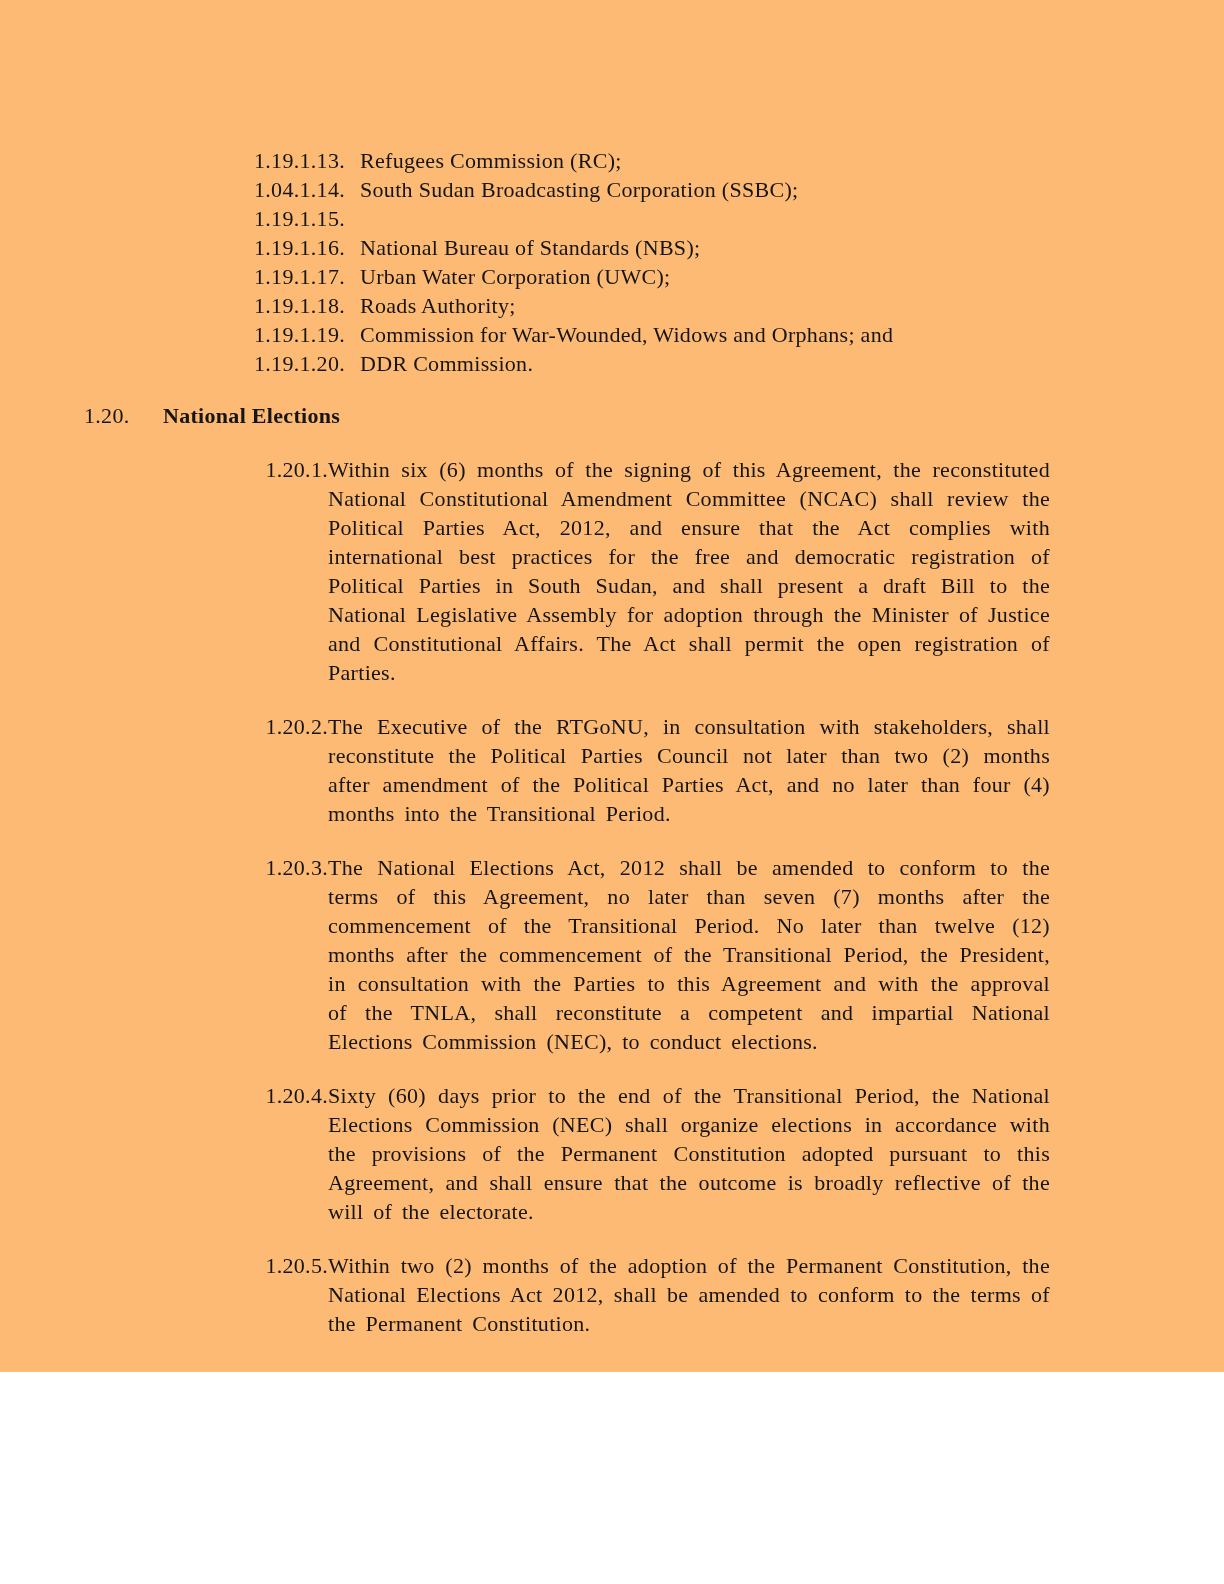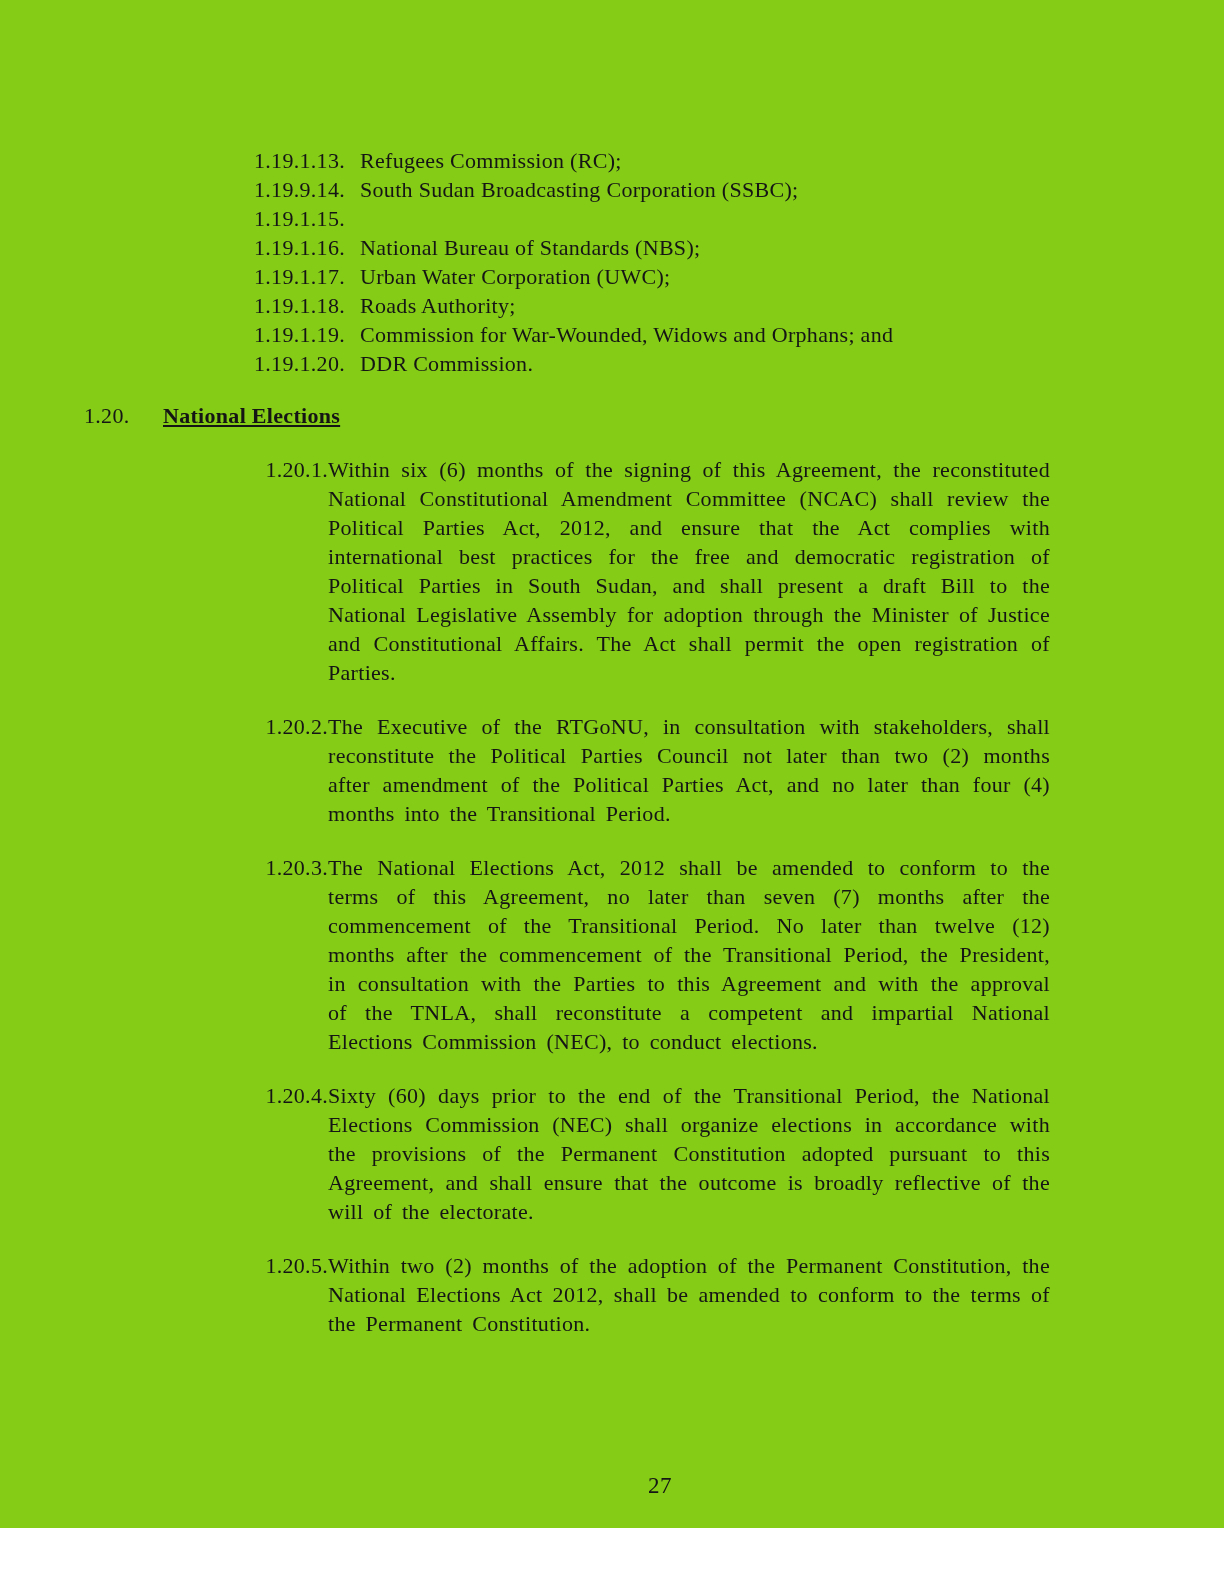--- a/index.html
+++ b/index.html
@@ -1,41 +1,41 @@
 <!DOCTYPE html>
 <html><head>
 <meta charset="utf-8">
 <style>
   * { margin: 0; padding: 0; box-sizing: border-box; }
   html, body { background: #ffffff; }
   .page {
     position: relative;
     width: 1224px;
-    height: 1528px;
+    height: 1372px;
     margin: 0 auto;
-    background: #84cc16;
+    background: #fdba74;
     color: #151515;
     font-family: "Liberation Serif", serif;
     font-size: 22px;
     line-height: 29px;
     letter-spacing: 0.3px;
     overflow: hidden;
   }
   .content { padding-top: 146px; }
 
   
   .org-list { list-style: none; margin-left: 254px; }
   .org-item { display: flex; }
   .org-item .num { flex: none; width: 106px; }
   .org-item .txt { flex: 1; }
 
   
   .section-heading { display: flex; margin-top: 23px; margin-left: 84px; }
   .section-heading .sec-num { flex: none; width: 79px; }
-  .section-heading .sec-title { font-weight: bold; text-decoration: underline; }
+  .section-heading .sec-title { font-weight: bold; }
 
   
   .para { display: flex; margin-top: 25px; margin-left: 247px; width: 803px; }
   .para .para-num { flex: none; width: 81px; text-align: right; }
   .para .para-text { flex: 1; text-align: justify; word-spacing: 4px; }
 
   .page-number {
     position: absolute;
     top: 1471px;
     left: 648px;
@@ -48,21 +48,21 @@
 
 <div class="page">
   <div class="content">
 
     <ul class="org-list">
       <li class="org-item">
         <span class="num">1.19.1.13.</span>
         <span class="txt">Refugees Commission (RC);</span>
       </li>
       <li class="org-item">
-        <span class="num">1.19.9.14.</span>
+        <span class="num">1.04.1.14.</span>
         <span class="txt">South Sudan Broadcasting Corporation (SSBC);</span>
       </li>
       <li class="org-item">
         <span class="num">1.19.1.15.</span>
       </li>
       <li class="org-item">
         <span class="num">1.19.1.16.</span>
         <span class="txt">National Bureau of Standards (NBS);</span>
       </li>
       <li class="org-item">

